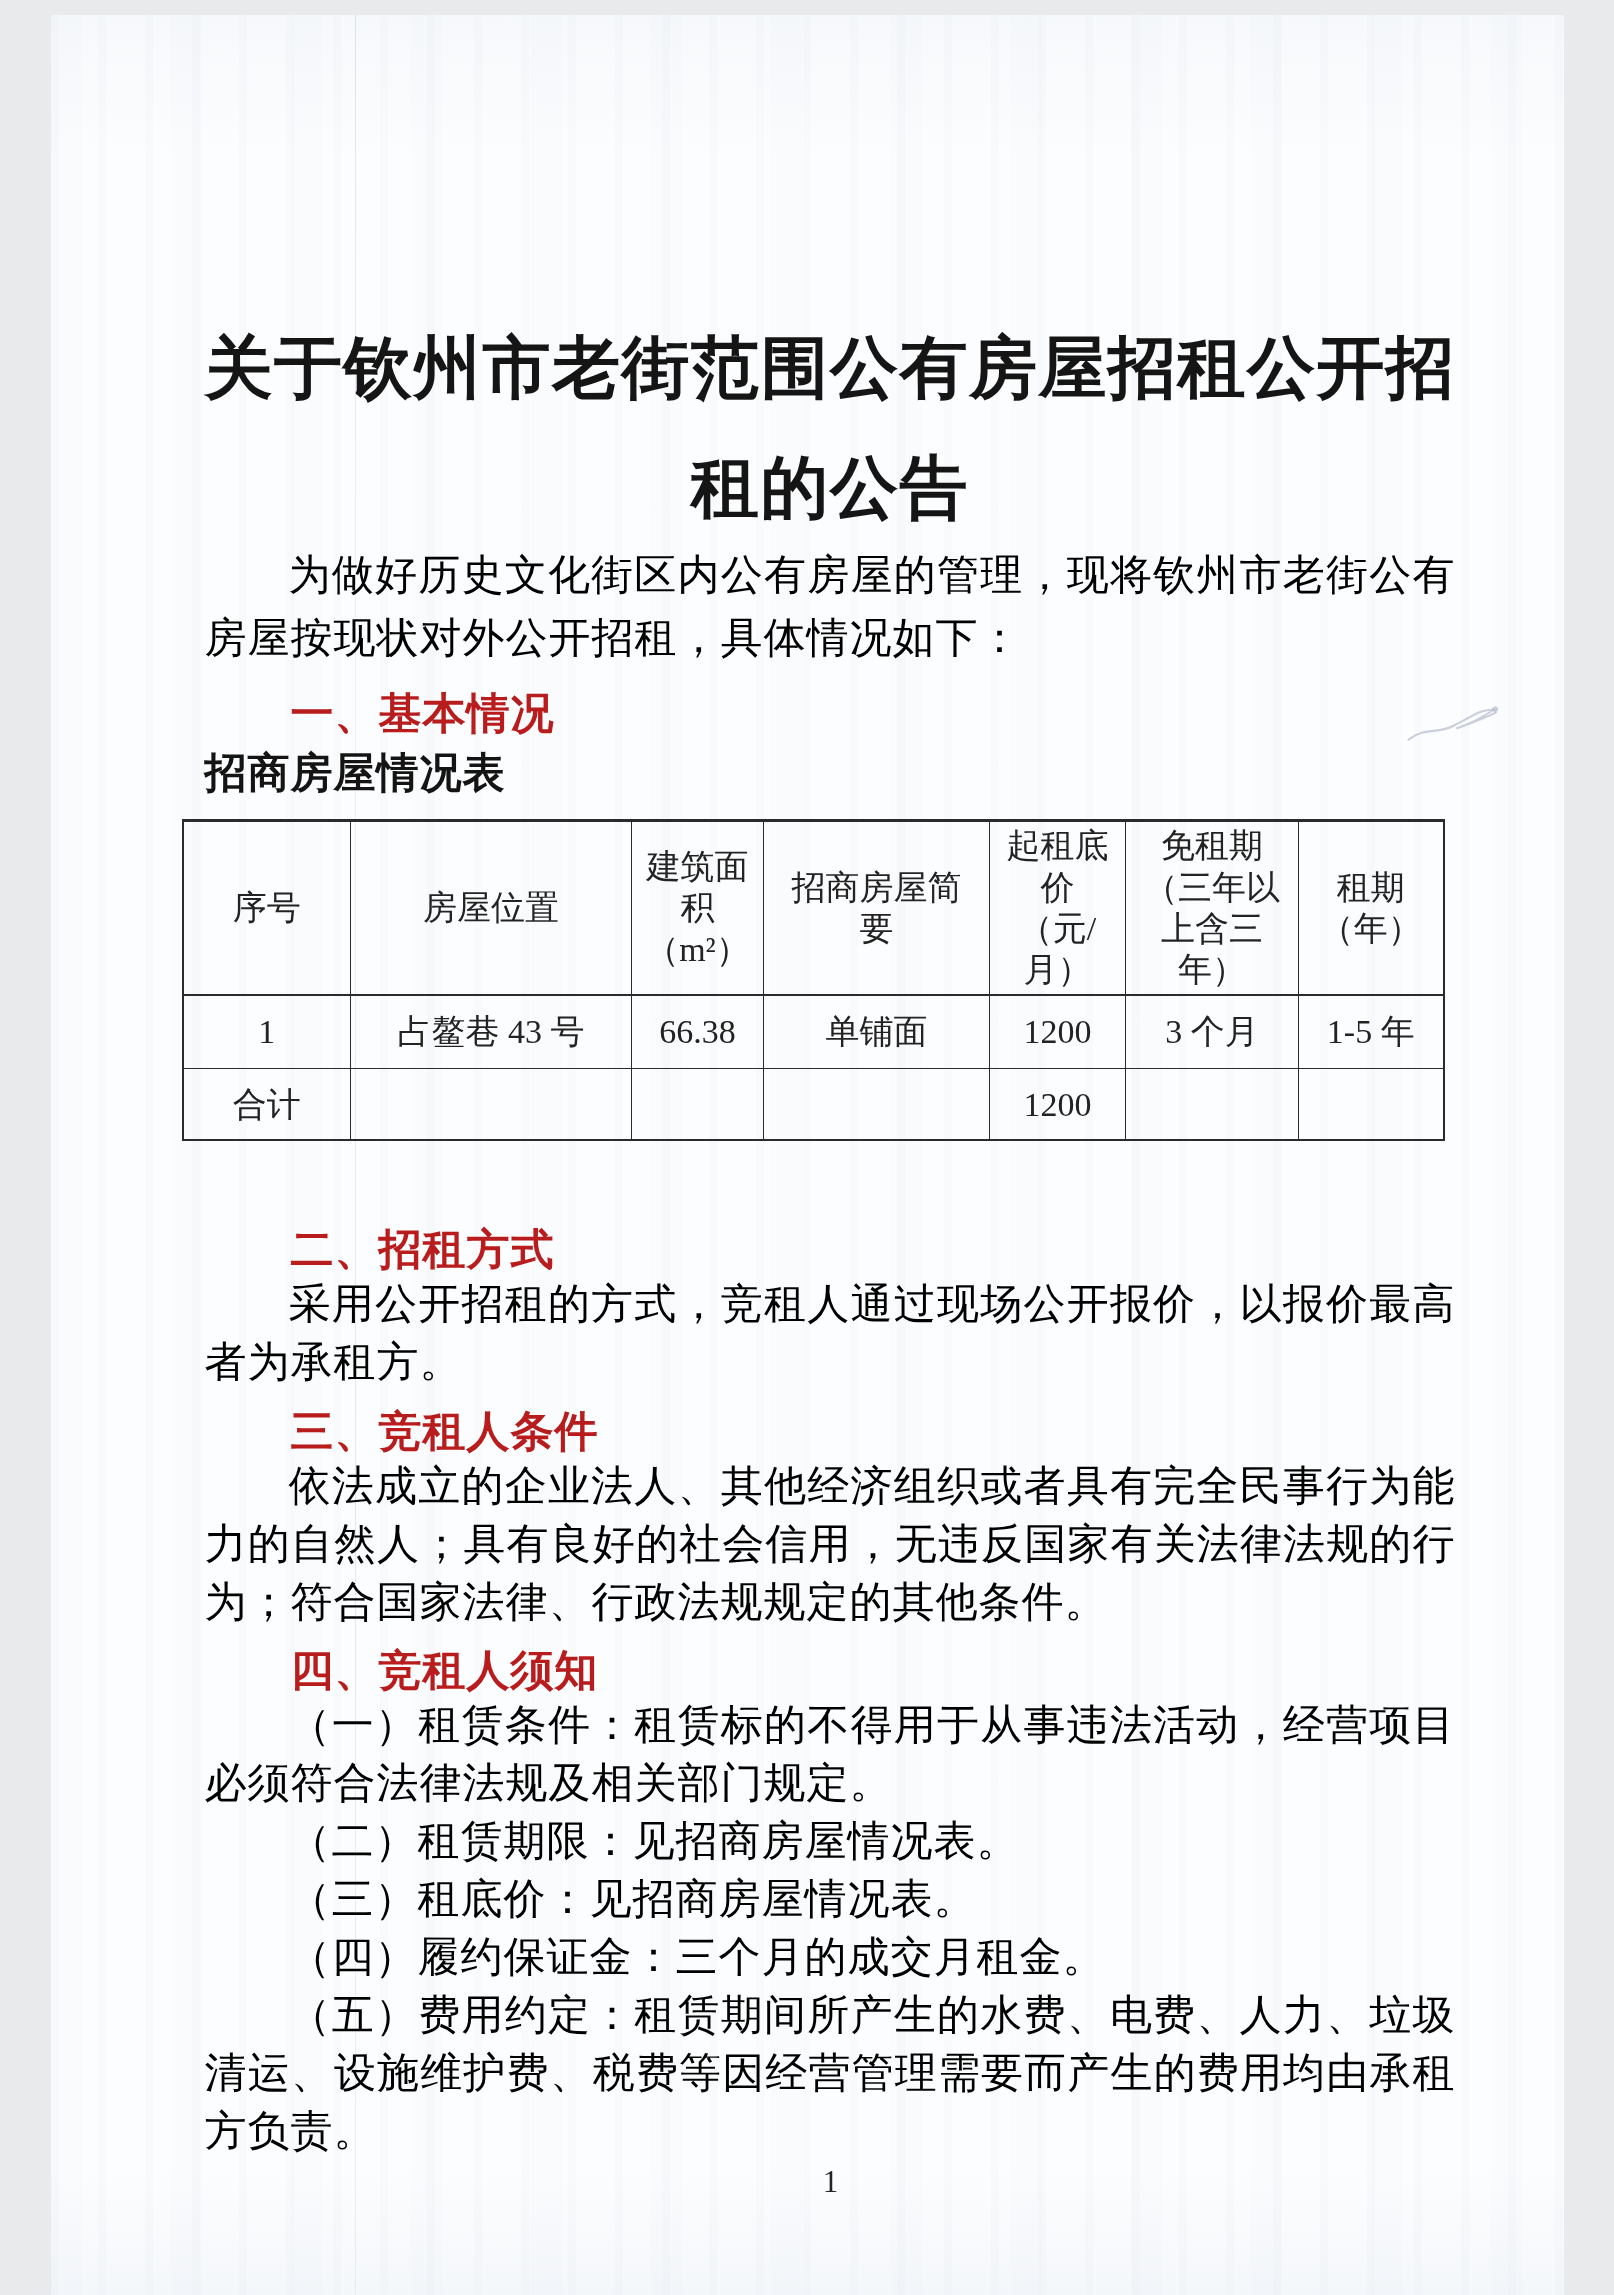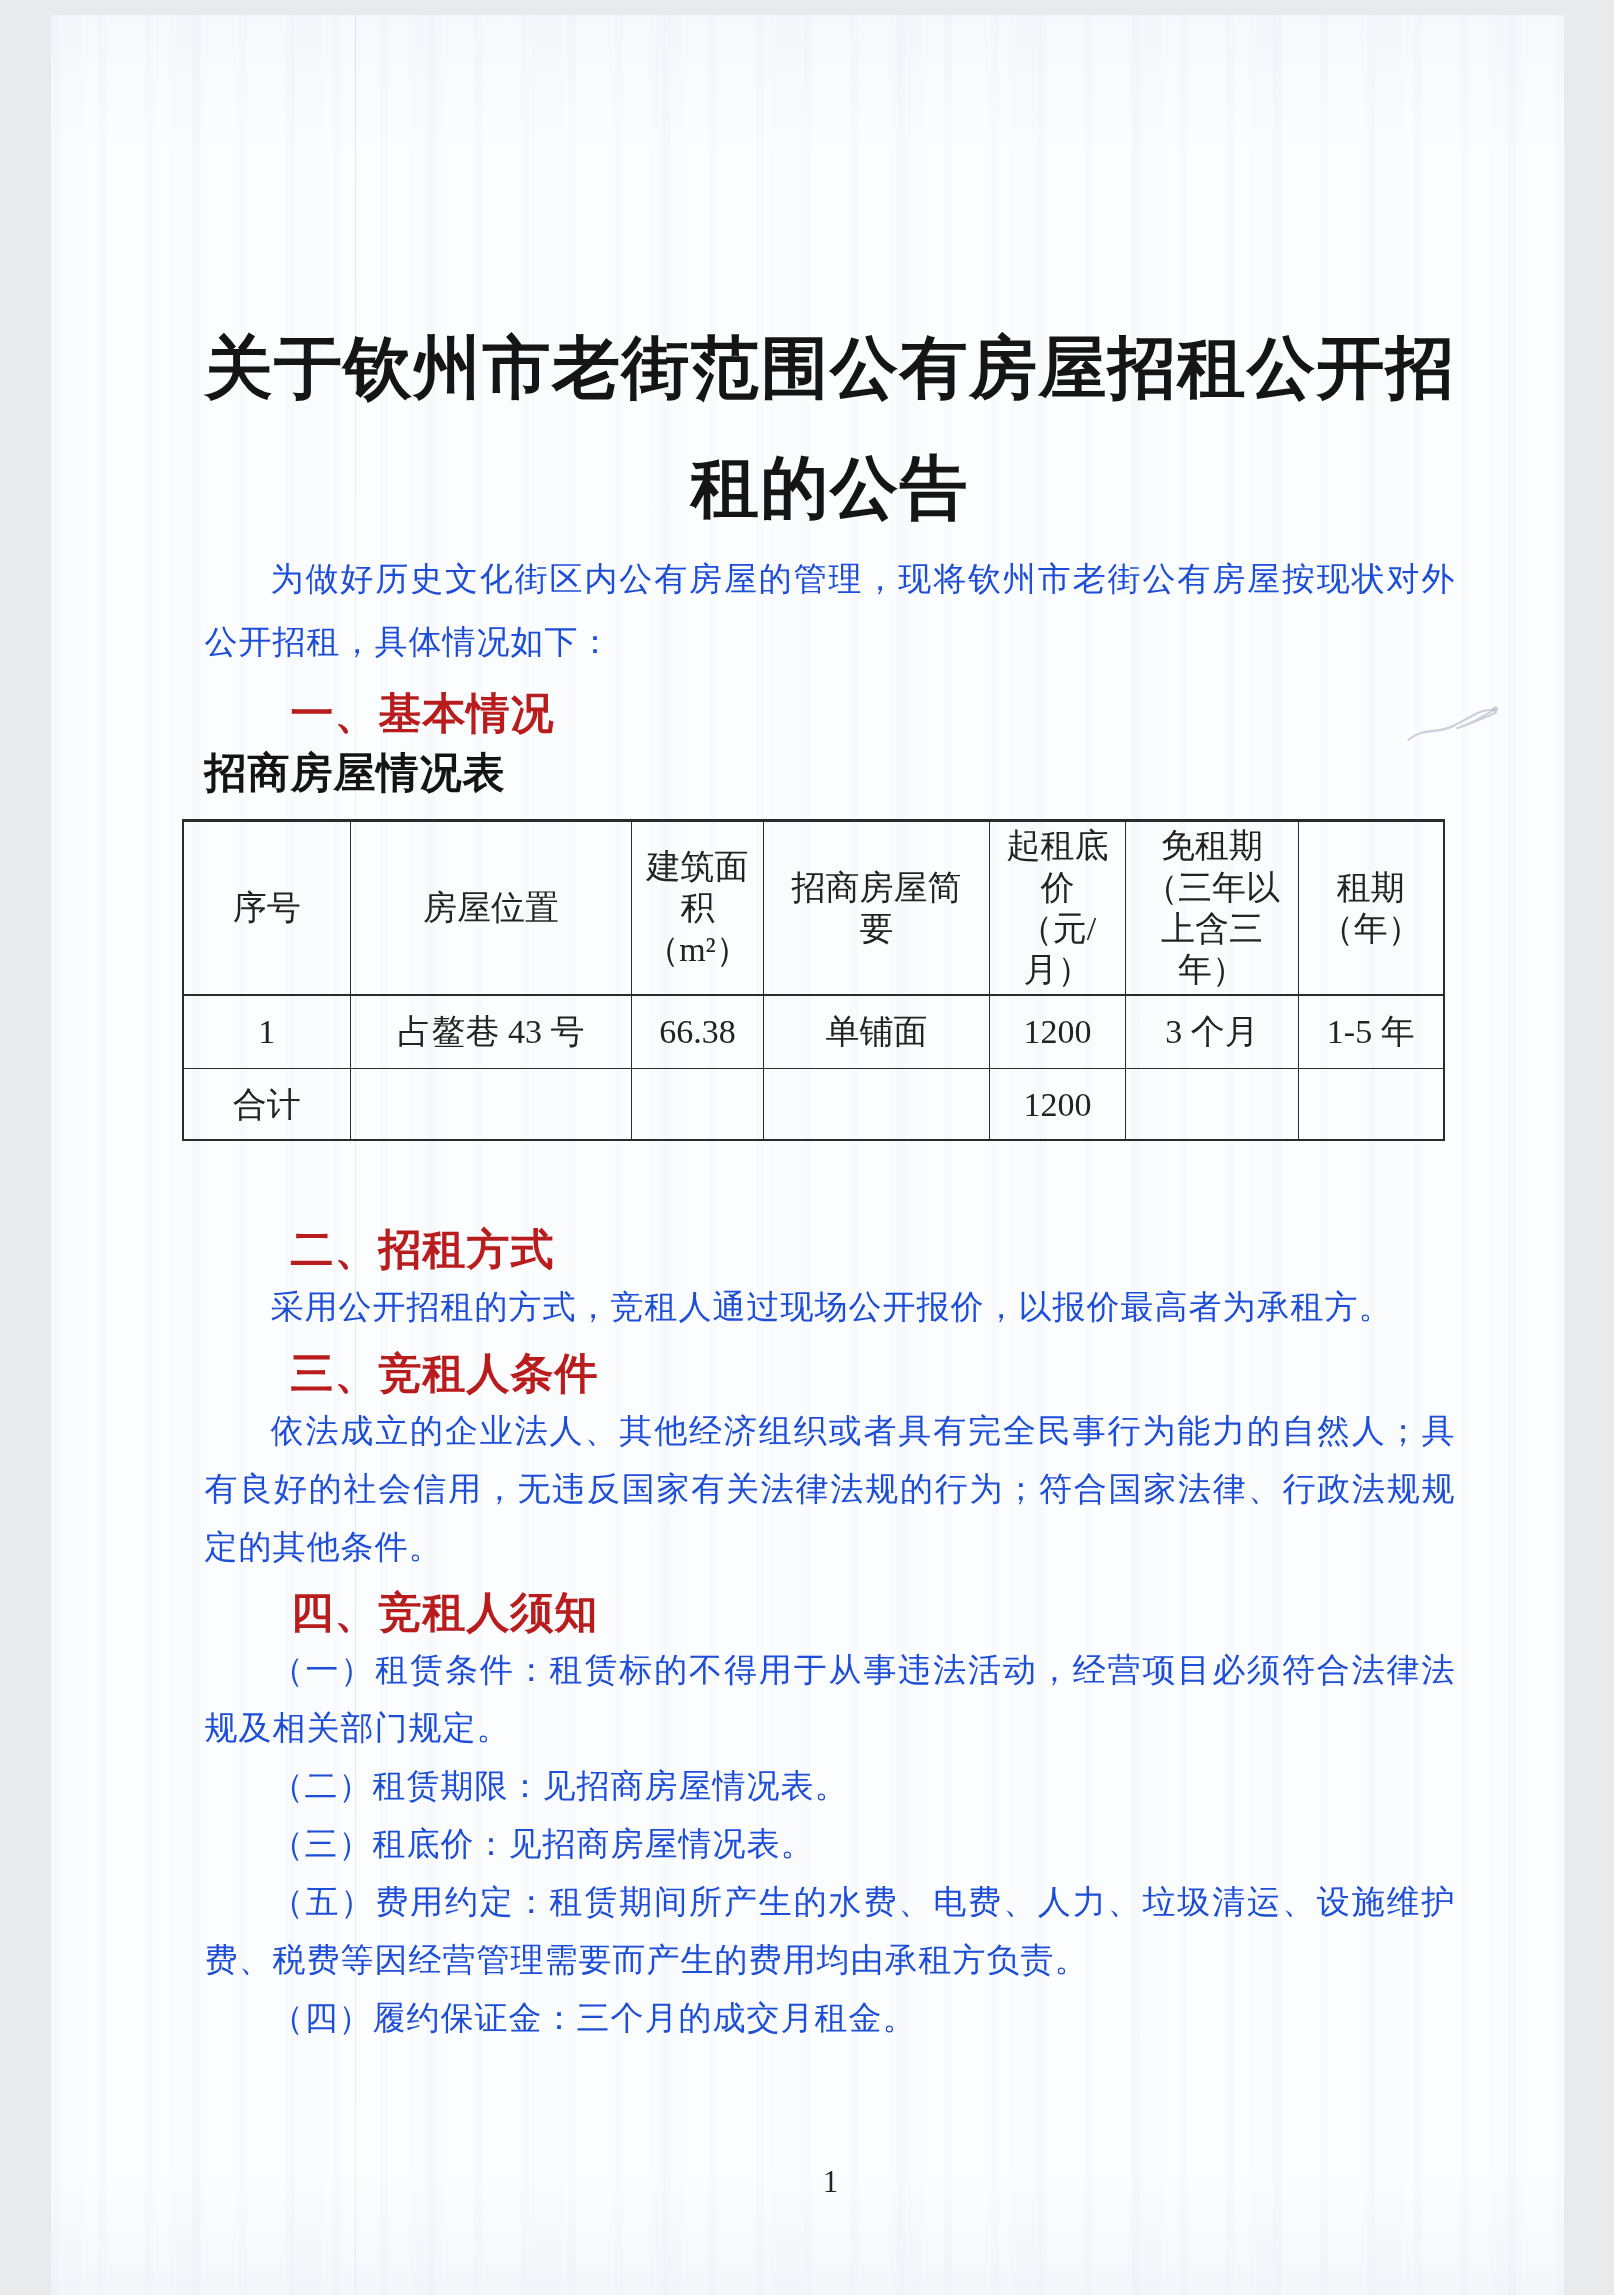--- a/index.html
+++ b/index.html
@@ -35,27 +35,27 @@
     font-weight: 900;
     font-size: 68px;
     line-height: 120px;
     letter-spacing: 1.5px;
     text-align: center;
     color: #151515;
   }
 
   p.body-par {
     margin: 0;
-    font-family: Liberation Sans, sans-serif;
-    font-size: 33px;
+    font-family: Liberation Mono, monospace;
+    font-size: 42px;
     line-height: 63px;
     letter-spacing: 1px;
     text-align: justify;
     text-indent: 2em;
-    color: #1d4ed8;
+    color: #000000;
   }
   .intro { margin-top: 74px; }
 
   h2.sec-head {
     margin: 9.2px 0 0 0;
     font-family: "Liberation Sans", "DejaVu Sans", sans-serif;
     font-weight: 700;
     font-size: 43px;
     line-height: 63px;
     letter-spacing: 1px;
@@ -184,22 +184,22 @@
       <h2 class="sec-head after-table">二、招租方式</h2>
       <p class="body-par">采用公开招租的方式，竞租人通过现场公开报价，以报价最高者为承租方。</p>
 
       <h2 class="sec-head">三、竞租人条件</h2>
       <p class="body-par">依法成立的企业法人、其他经济组织或者具有完全民事行为能力的自然人；具有良好的社会信用，无违反国家有关法律法规的行为；符合国家法律、行政法规规定的其他条件。</p>
 
       <h2 class="sec-head">四、竞租人须知</h2>
       <p class="body-par">（一）租赁条件：租赁标的不得用于从事违法活动，经营项目必须符合法律法规及相关部门规定。</p>
       <p class="body-par">（二）租赁期限：见招商房屋情况表。</p>
       <p class="body-par">（三）租底价：见招商房屋情况表。</p>
+      <p class="body-par">（四）履约保证金：三个月的成交月租金。</p>
       <p class="body-par">（五）费用约定：租赁期间所产生的水费、电费、人力、垃圾清运、设施维护费、税费等因经营管理需要而产生的费用均由承租方负责。</p>
-      <p class="body-par">（四）履约保证金：三个月的成交月租金。</p>
     </div>
 
   </div>
 
   <div class="page-number">1</div>
 
 </div>
 
 
 </body></html>

